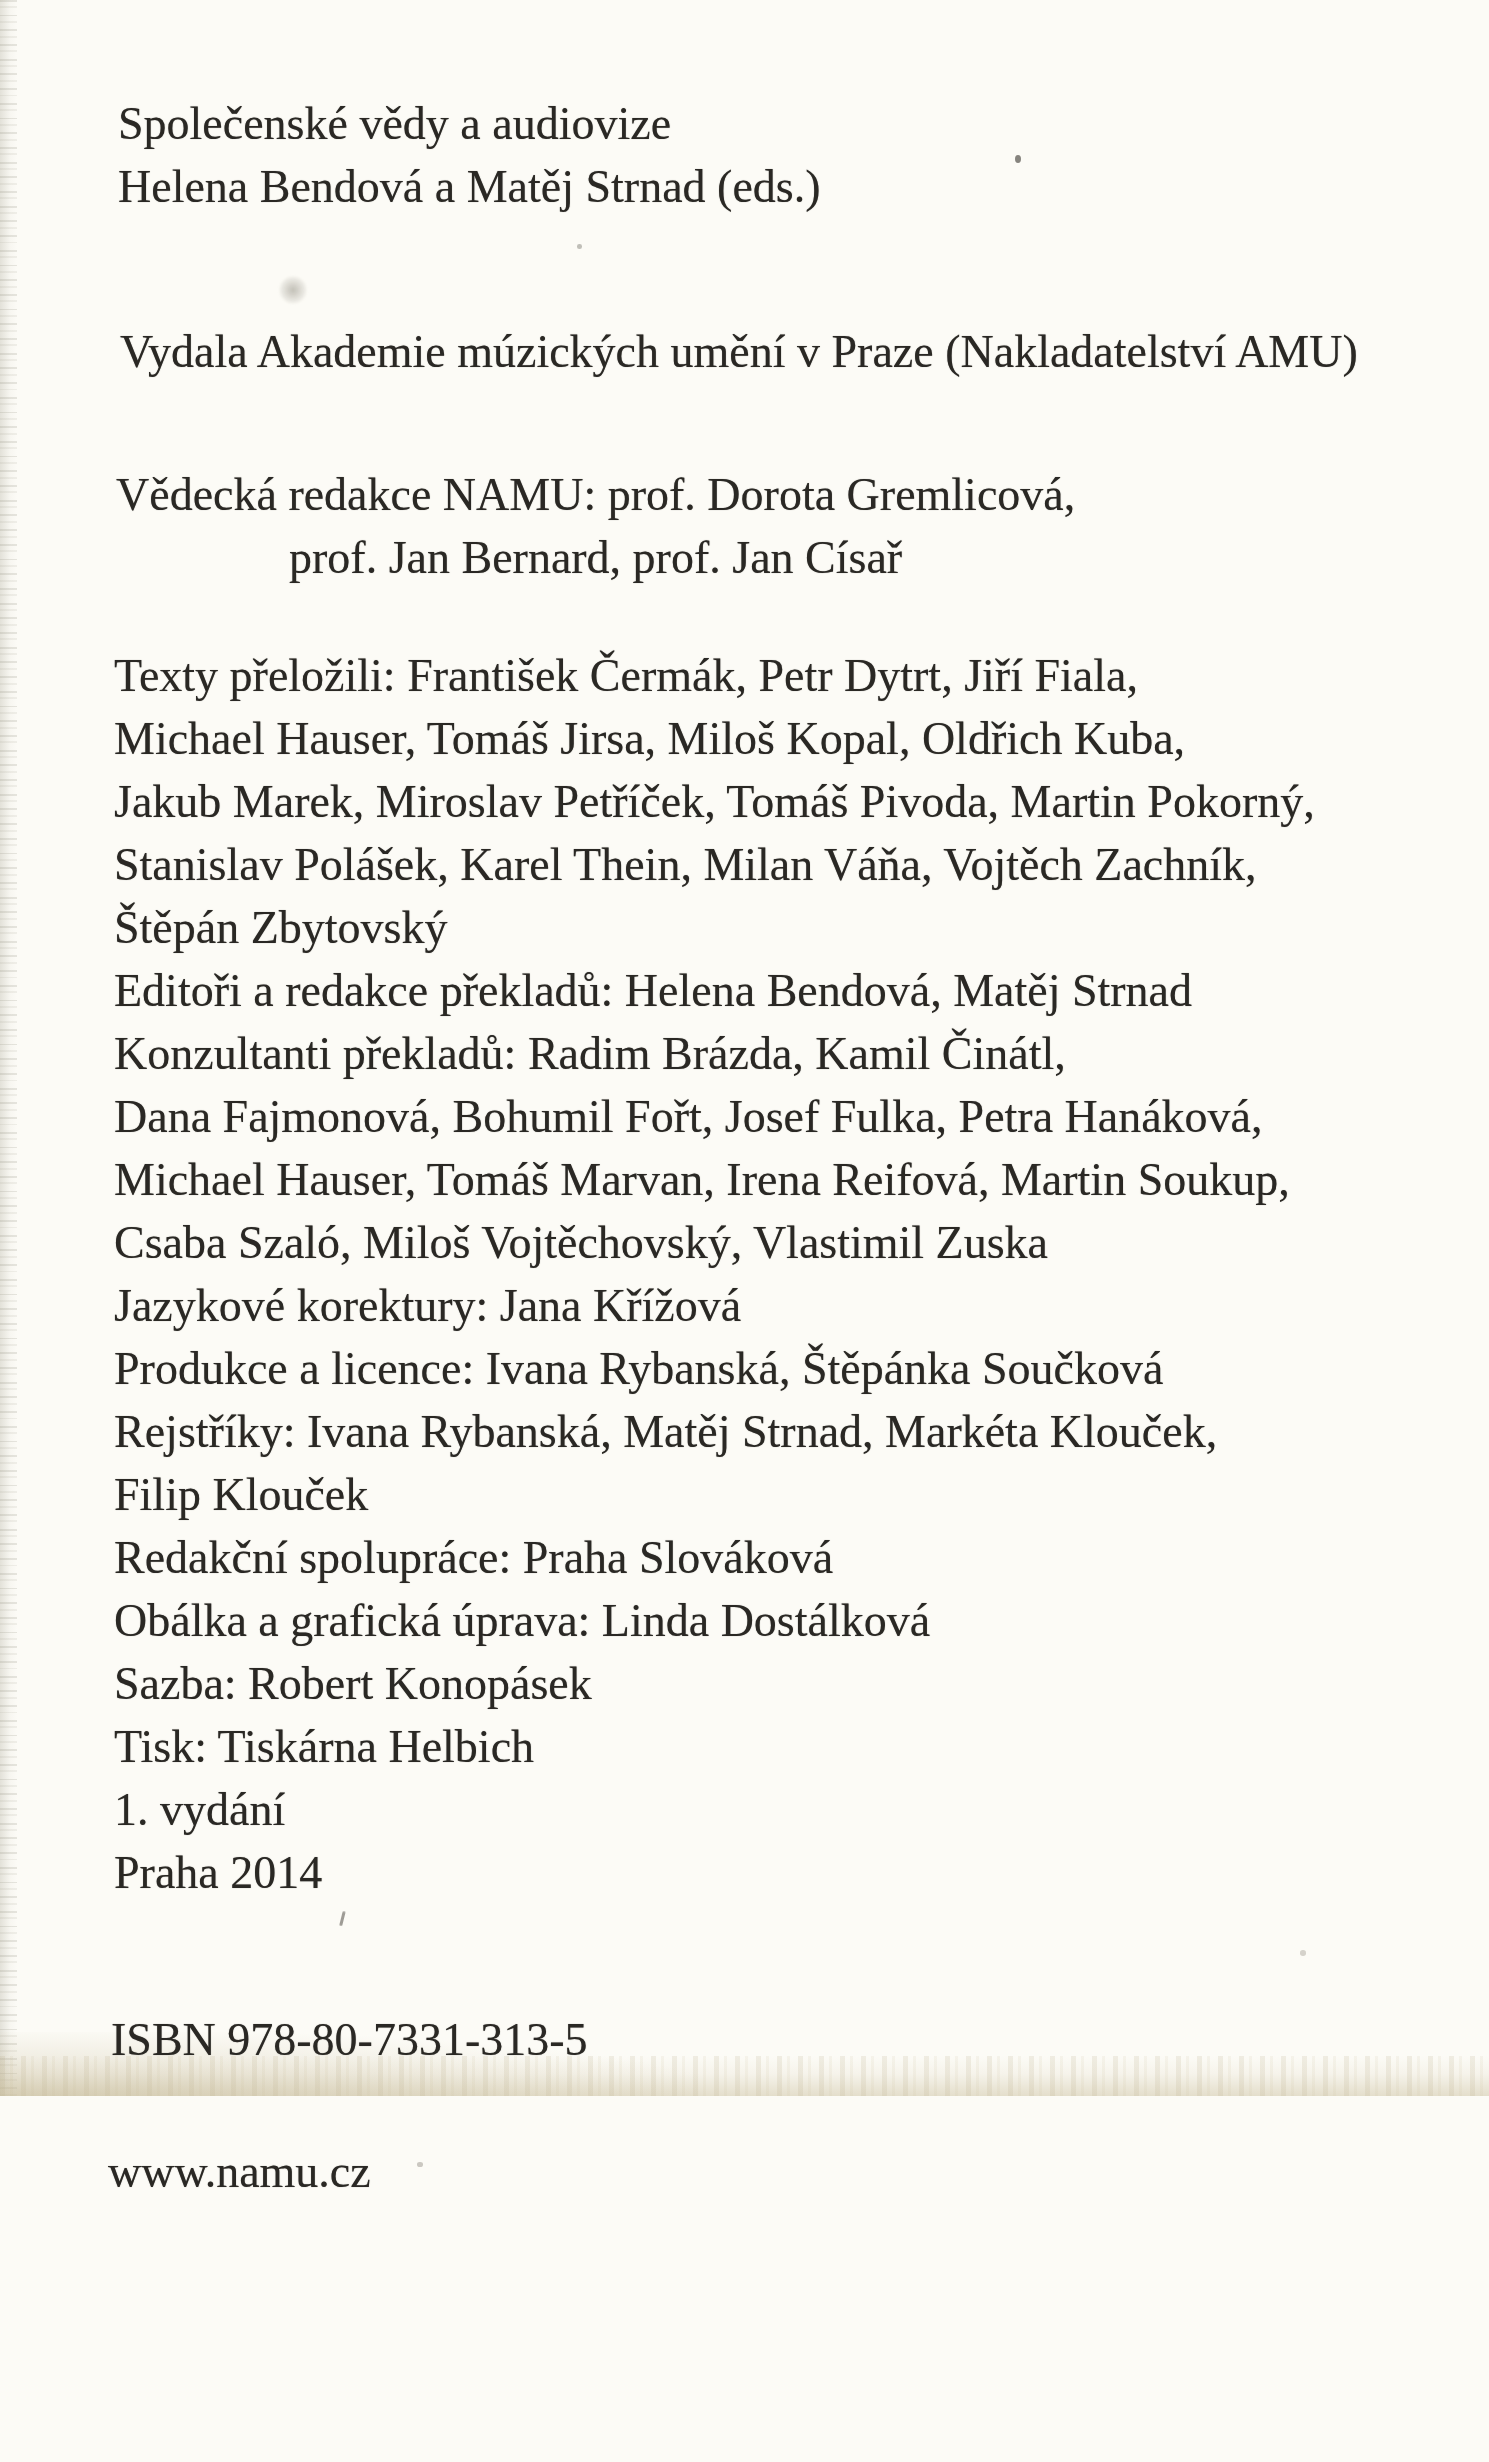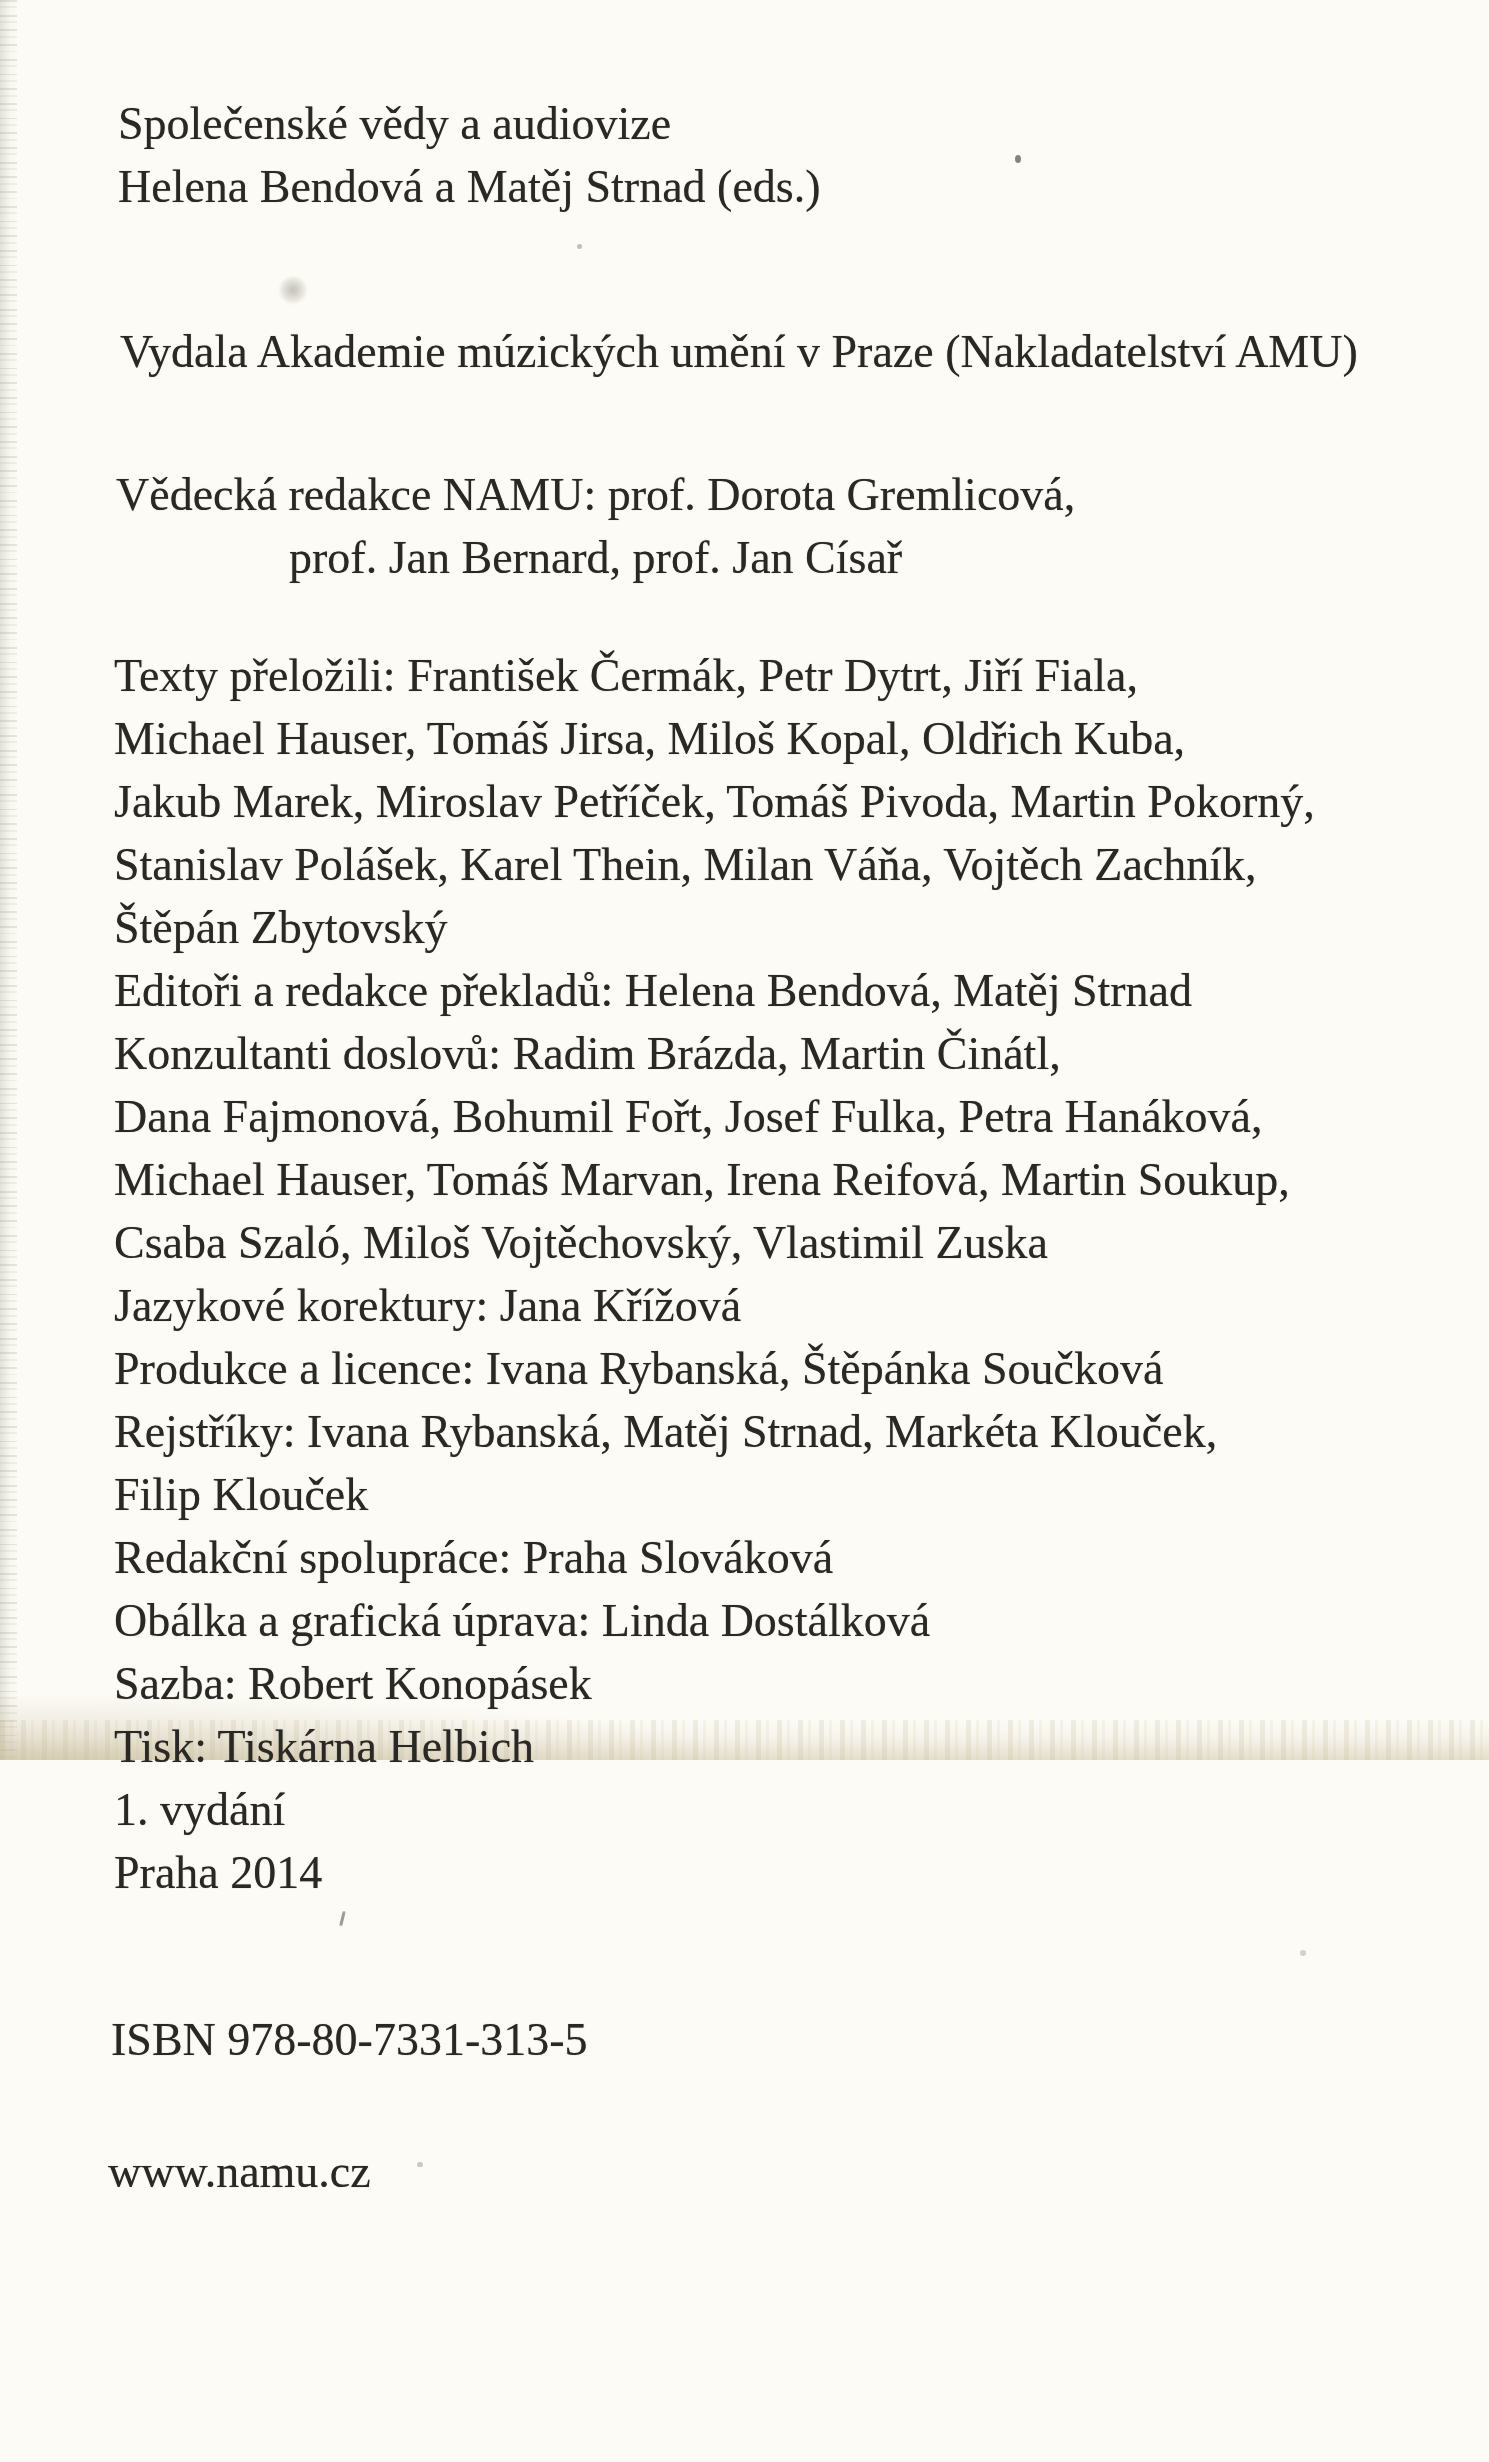--- a/index.html
+++ b/index.html
@@ -9,21 +9,21 @@
   }
   html,body{margin:0;padding:0;}
   body{
     width:1489px;height:2462px;
     background:var(--paper);
     overflow:hidden;
     font-family:"Liberation Serif", serif;
   }
   .page{
     position:relative;
-    width:1489px;height:1760px;
+    width:1489px;height:2096px;
     background:var(--paper);
   }
   
   .edge-left{
     position:absolute;left:0;top:0;bottom:0;width:16.6px;
     background:
       repeating-linear-gradient(to bottom,
         rgba(150,148,133,0.22) 0 1.8px, rgba(150,148,133,0) 1.8px 6.4px,
         rgba(168,165,150,0.15) 6.4px 8.3px, rgba(168,165,150,0) 8.3px 14.7px),
       linear-gradient(to right, rgba(160,157,140,0.28), rgba(160,157,140,0.05) 60%, rgba(160,157,140,0));
@@ -106,21 +106,21 @@
     <div class="line">prof. Jan Bernard, prof. Jan Císař</div>
   </div>
 
   <div class="block credits-block">
     <div class="line">Texty přeložili: František Čermák, Petr Dytrt, Jiří Fiala,</div>
     <div class="line">Michael Hauser, Tomáš Jirsa, Miloš Kopal, Oldřich Kuba,</div>
     <div class="line">Jakub Marek, Miroslav Petříček, Tomáš Pivoda, Martin Pokorný,</div>
     <div class="line">Stanislav Polášek, Karel Thein, Milan Váňa, Vojtěch Zachník,</div>
     <div class="line">Štěpán Zbytovský</div>
     <div class="line">Editoři a redakce překladů: Helena Bendová, Matěj Strnad</div>
-    <div class="line">Konzultanti doslovů: Radim Brázda, Martin Činátl,</div>
+    <div class="line">Konzultanti překladů: Radim Brázda, Kamil Činátl,</div>
     <div class="line">Dana Fajmonová, Bohumil Fořt, Josef Fulka, Petra Hanáková,</div>
     <div class="line">Michael Hauser, Tomáš Marvan, Irena Reifová, Martin Soukup,</div>
     <div class="line">Csaba Szaló, Miloš Vojtěchovský, Vlastimil Zuska</div>
     <div class="line">Jazykové korektury: Jana Křížová</div>
     <div class="line">Produkce a licence: Ivana Rybanská, Štěpánka Součková</div>
     <div class="line">Rejstříky: Ivana Rybanská, Matěj Strnad, Markéta Klouček,</div>
     <div class="line">Filip Klouček</div>
     <div class="line">Redakční spolupráce: Praha Slováková</div>
     <div class="line">Obálka a grafická úprava: Linda Dostálková</div>
     <div class="line">Sazba: Robert Konopásek</div>

